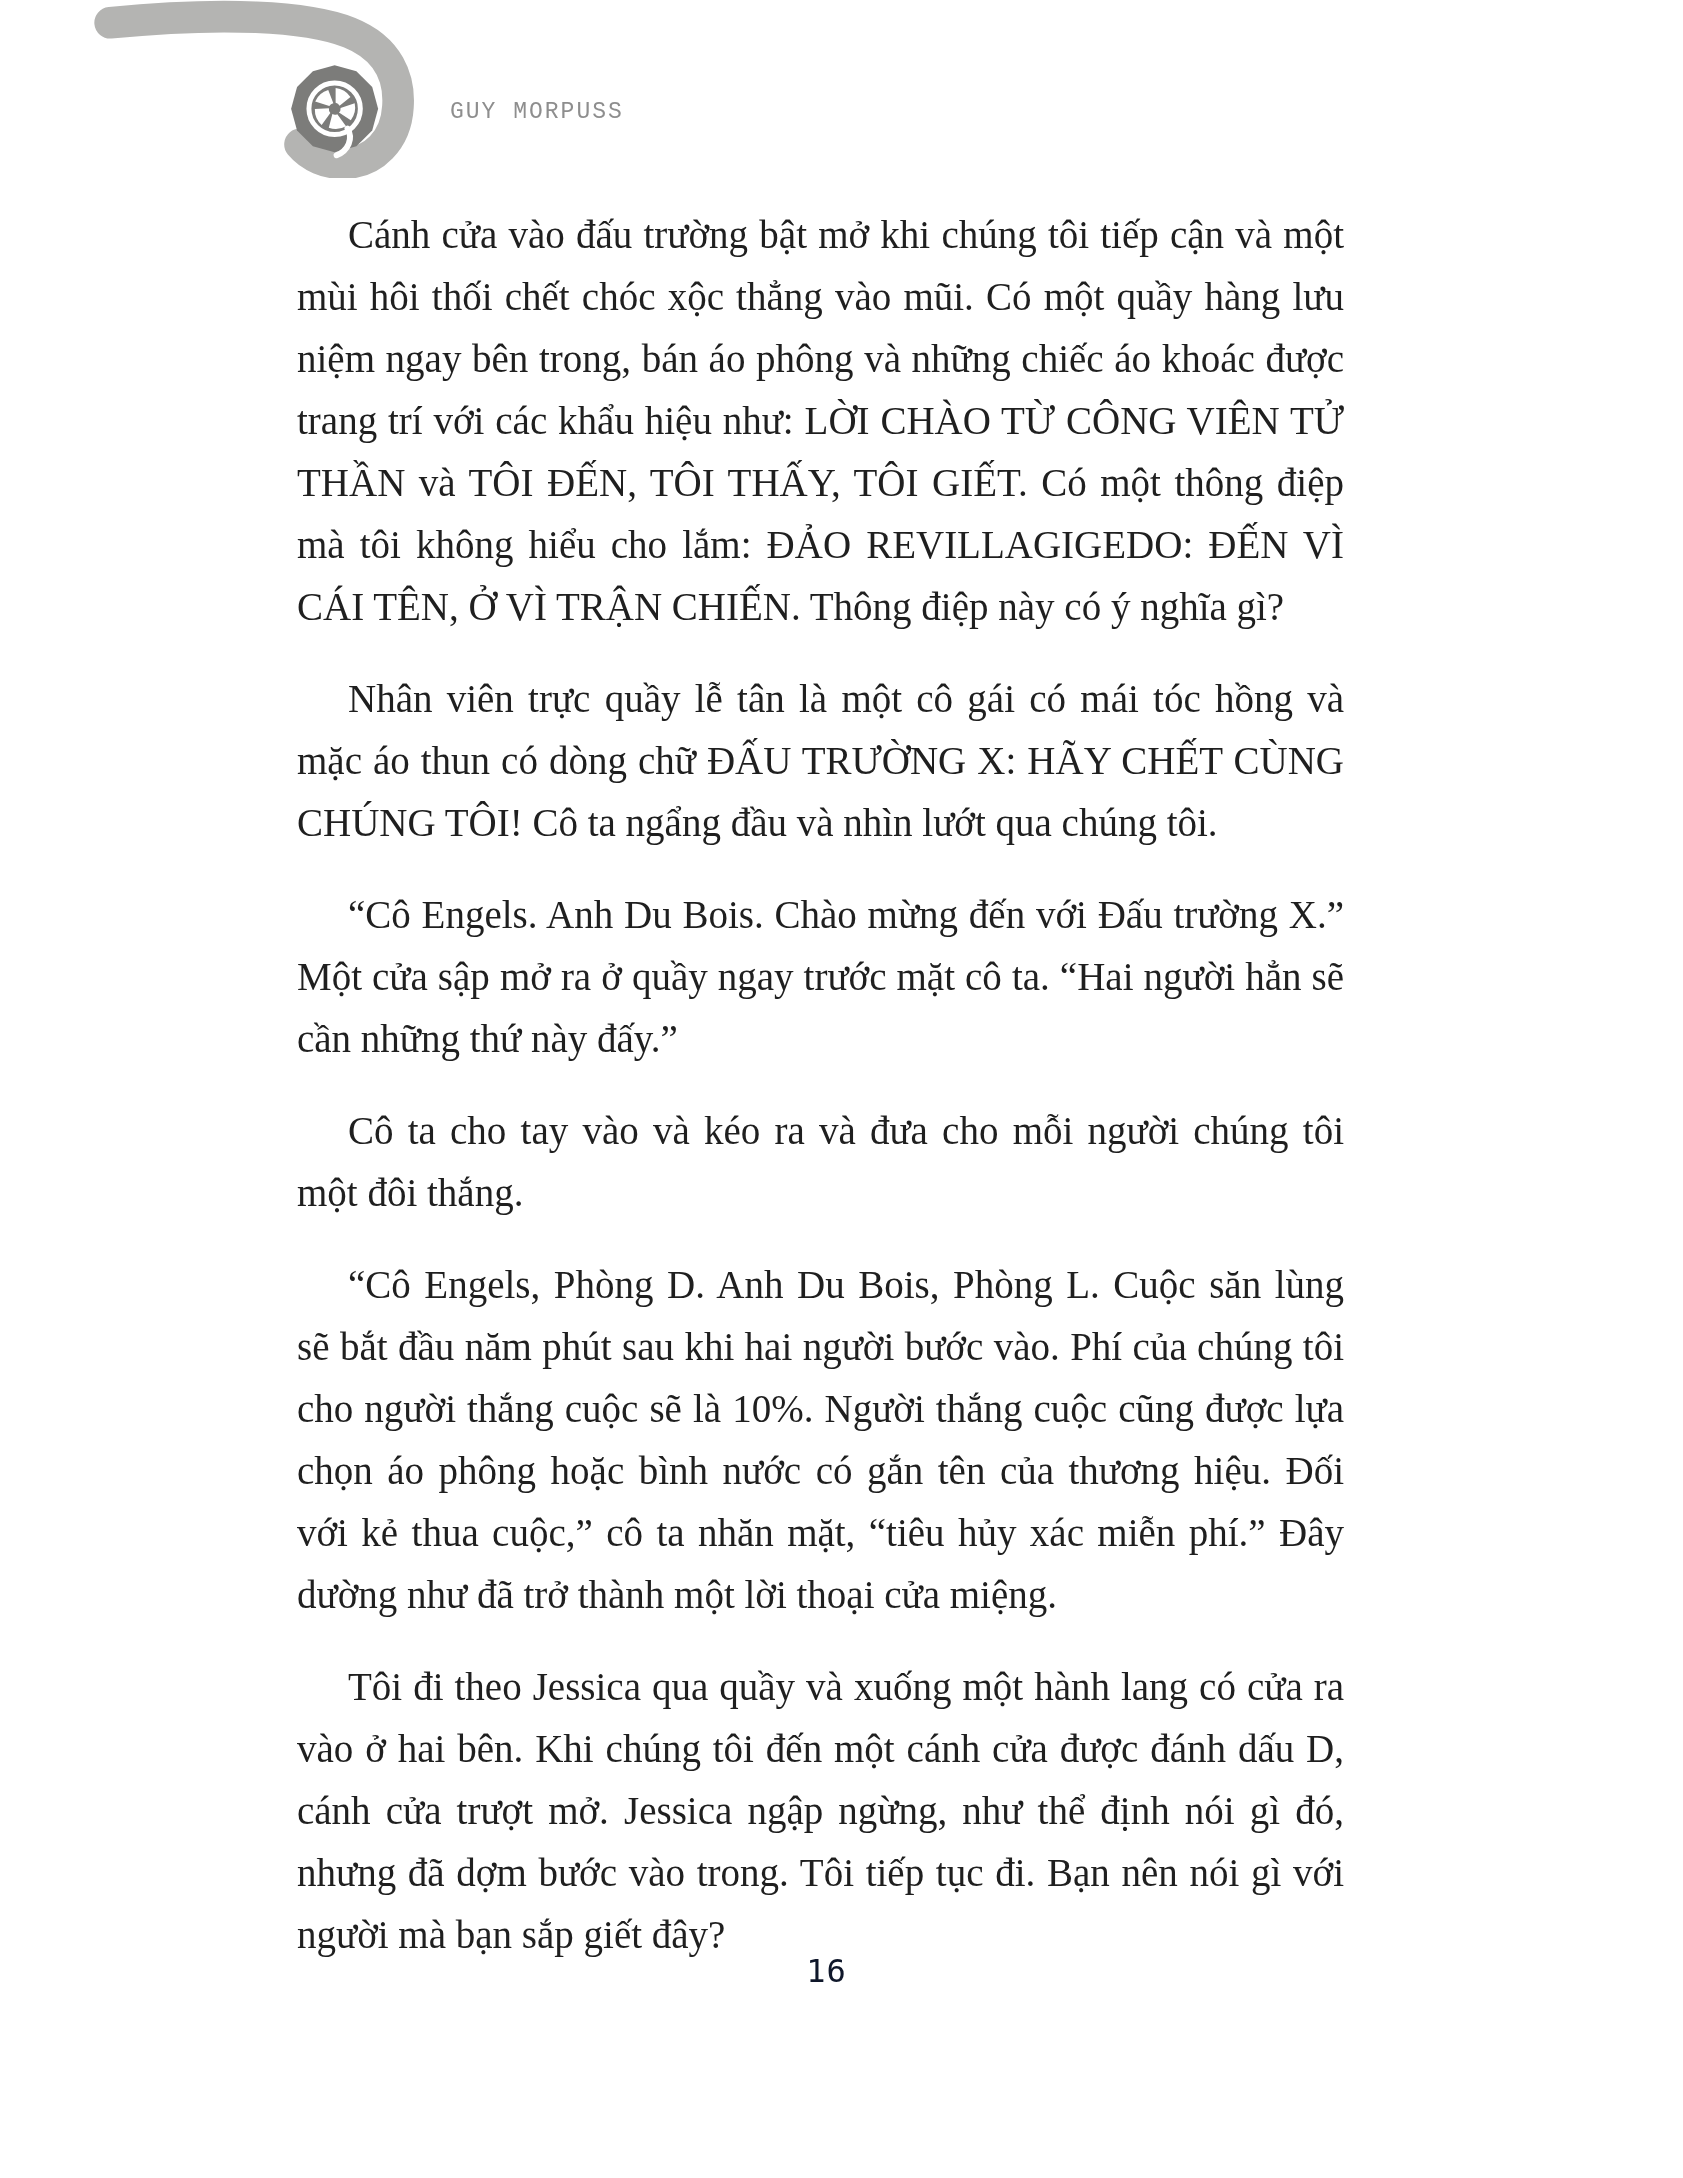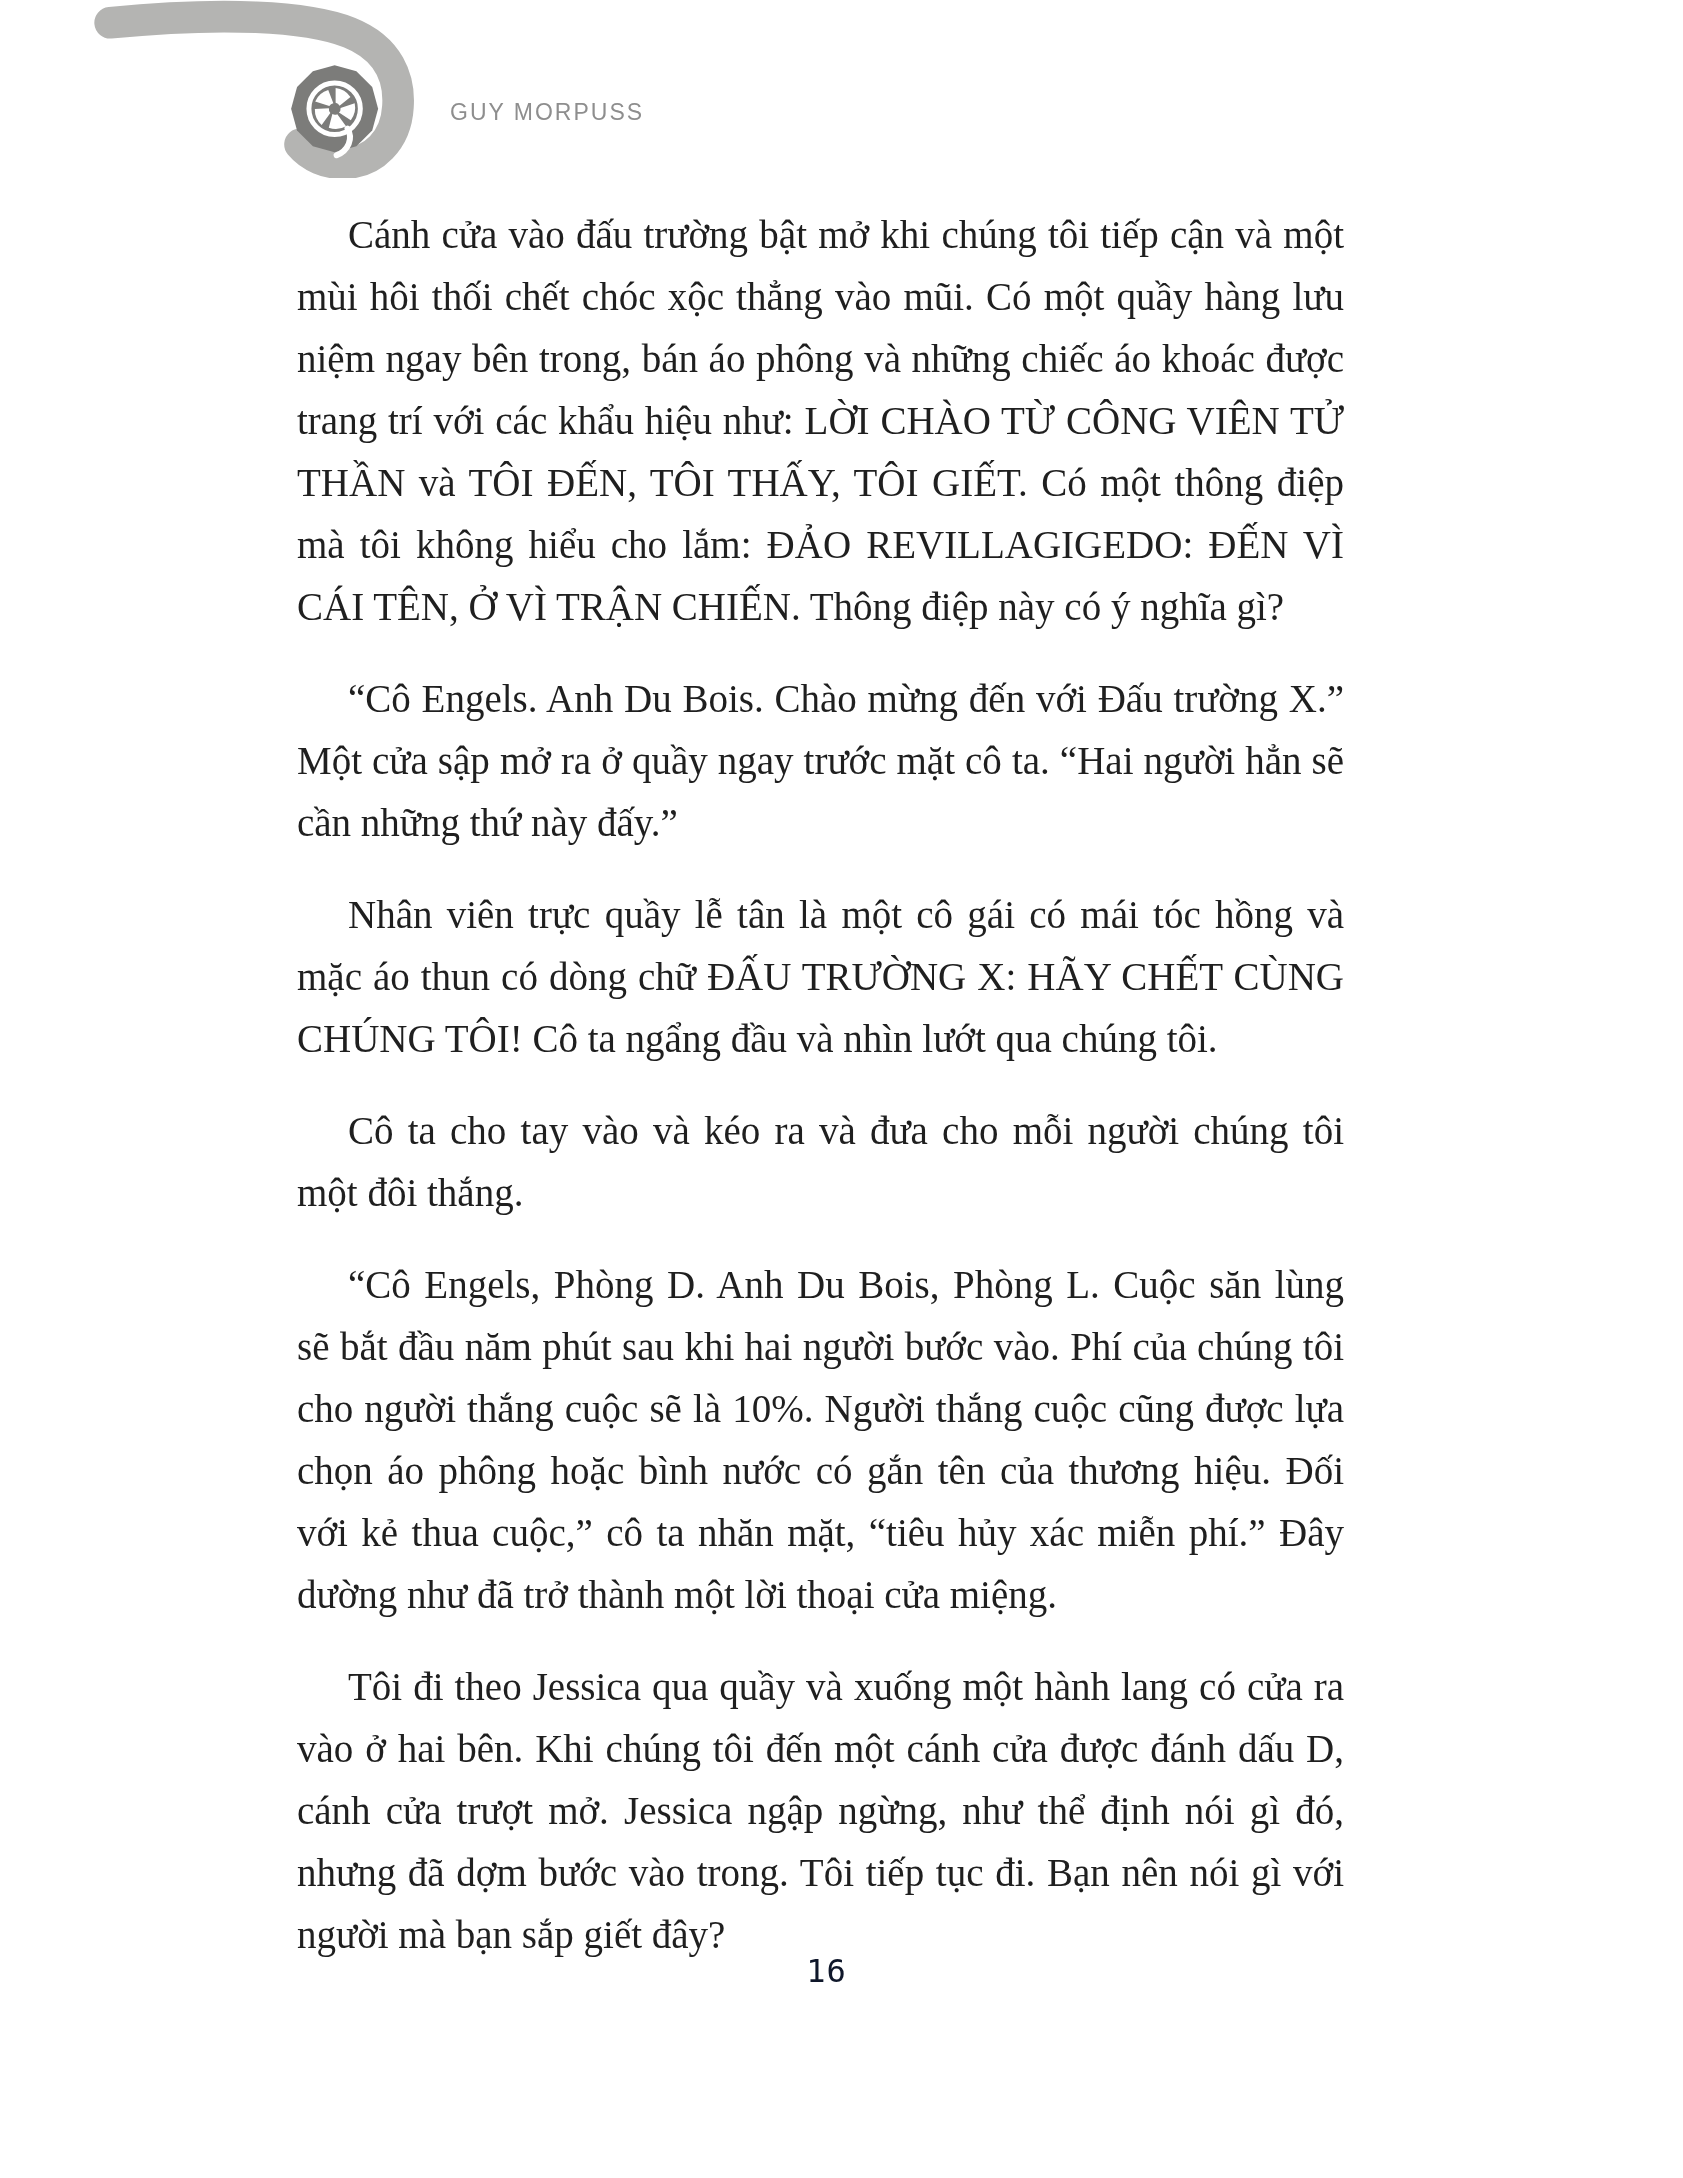--- a/index.html
+++ b/index.html
@@ -20,21 +20,21 @@
     position: absolute;
     left: 94px;
     top: 0;
     width: 327px;
     height: 178px;
   }
   .author {
     position: absolute;
     left: 450px;
     top: 99px;
-    font-family: Liberation Sans, sans-serif;
+    font-family: Liberation Mono, monospace;
     font-size: 23px;
     letter-spacing: 2px;
     color: #8e8e8e;
     white-space: nowrap;
   }
   
   .text-block {
     position: absolute;
     left: 297px;
     top: 204px;
@@ -84,22 +84,22 @@
         </g>
         <path d="M 256,130 C 262,140 257,152 245,157" fill="none" stroke="#ffffff" stroke-width="6" stroke-linecap="round"></path>
       </g>
     </svg>
 
     <div class="author">GUY MORPUSS</div>
   </header>
 
   <main class="text-block">
     <p>Cánh cửa vào đấu trường bật mở khi chúng tôi tiếp cận và một mùi hôi thối chết chóc xộc thẳng vào mũi. Có một quầy hàng lưu niệm ngay bên trong, bán áo phông và những chiếc áo khoác được trang trí với các khẩu hiệu như: LỜI CHÀO TỪ CÔNG VIÊN TỬ THẦN và TÔI ĐẾN, TÔI THẤY, TÔI GIẾT. Có một thông điệp mà tôi không hiểu cho lắm: ĐẢO REVILLAGIGEDO: ĐẾN VÌ CÁI TÊN, Ở VÌ TRẬN CHIẾN. Thông điệp này có ý nghĩa gì?</p>
+    <p>Nhân viên trực quầy lễ tân là một cô gái có mái tóc hồng và mặc áo thun có dòng chữ ĐẤU TRƯỜNG X: HÃY CHẾT CÙNG CHÚNG TÔI! Cô ta ngẩng đầu và nhìn lướt qua chúng tôi.</p>
     <p>“Cô Engels. Anh Du Bois. Chào mừng đến với Đấu trường X.” Một cửa sập mở ra ở quầy ngay trước mặt cô ta. “Hai người hẳn sẽ cần những thứ này đấy.”</p>
-    <p>Nhân viên trực quầy lễ tân là một cô gái có mái tóc hồng và mặc áo thun có dòng chữ ĐẤU TRƯỜNG X: HÃY CHẾT CÙNG CHÚNG TÔI! Cô ta ngẩng đầu và nhìn lướt qua chúng tôi.</p>
     <p>Cô ta cho tay vào và kéo ra và đưa cho mỗi người chúng tôi một đôi thắng.</p>
     <p>“Cô Engels, Phòng D. Anh Du Bois, Phòng L. Cuộc săn lùng sẽ bắt đầu năm phút sau khi hai người bước vào. Phí của chúng tôi cho người thắng cuộc sẽ là 10%. Người thắng cuộc cũng được lựa chọn áo phông hoặc bình nước có gắn tên của thương hiệu. Đối với kẻ thua cuộc,” cô ta nhăn mặt, “tiêu hủy xác miễn phí.” Đây dường như đã trở thành một lời thoại cửa miệng.</p>
     <p>Tôi đi theo Jessica qua quầy và xuống một hành lang có cửa ra vào ở hai bên. Khi chúng tôi đến một cánh cửa được đánh dấu D, cánh cửa trượt mở. Jessica ngập ngừng, như thể định nói gì đó, nhưng đã dợm bước vào trong. Tôi tiếp tục đi. Bạn nên nói gì với người mà bạn sắp giết đây?</p>
   </main>
 
   <footer>
     <div class="folio">16</div>
   </footer>
 
 </div>

